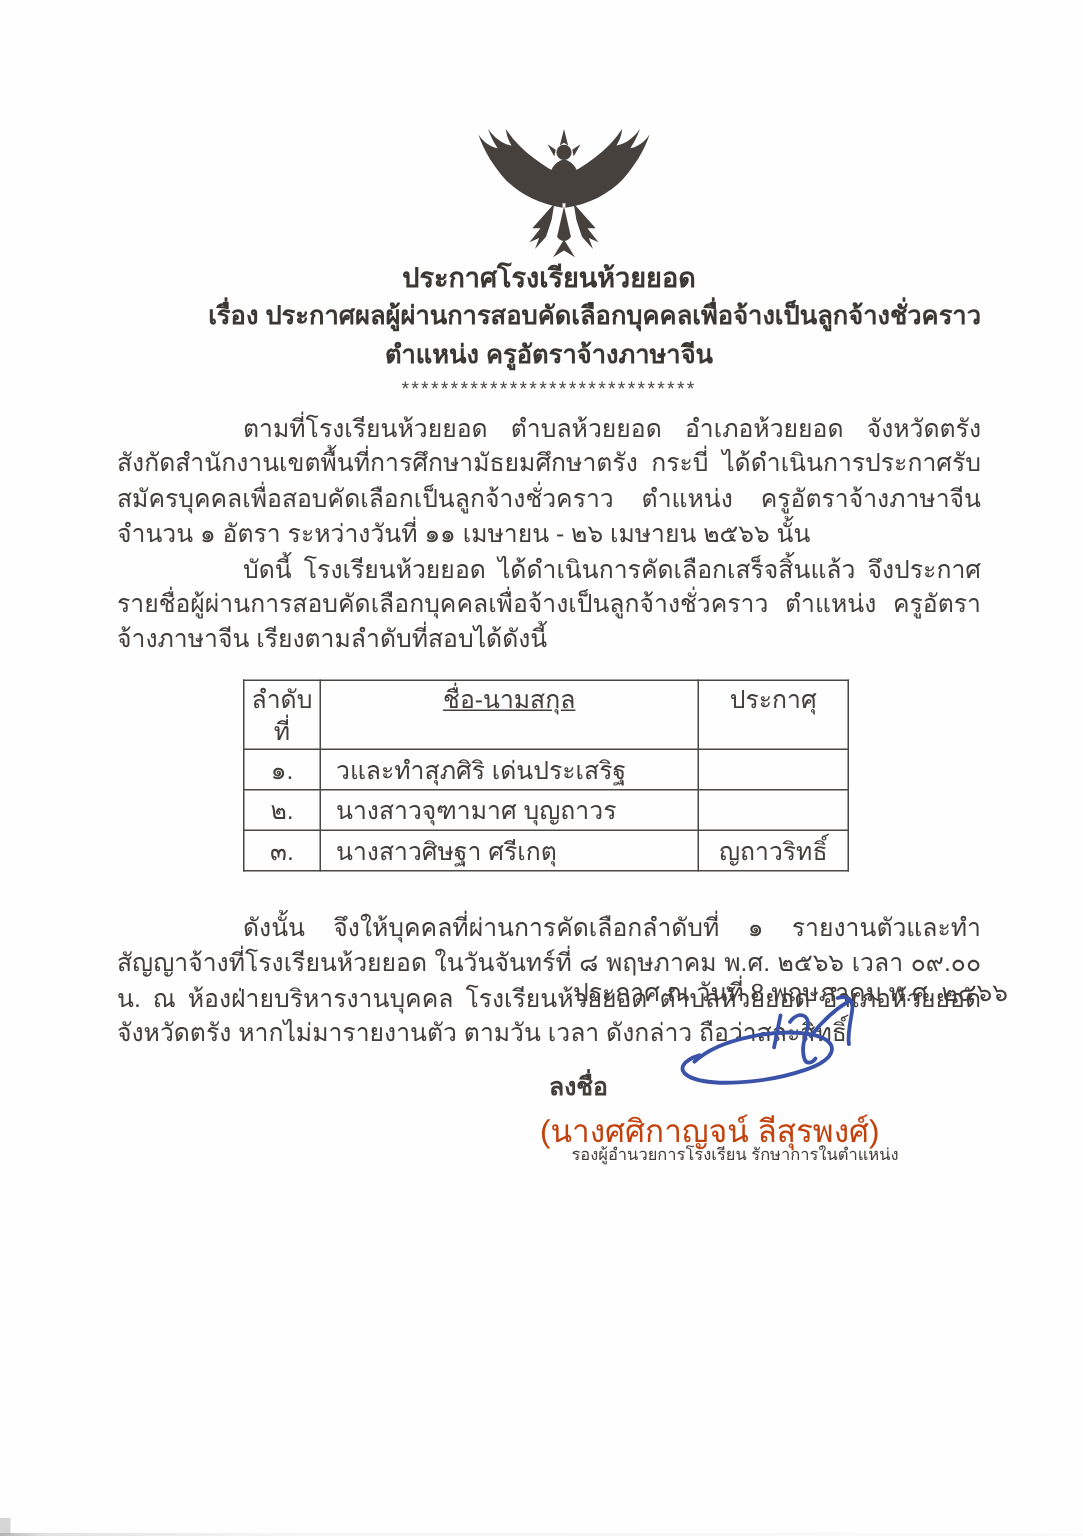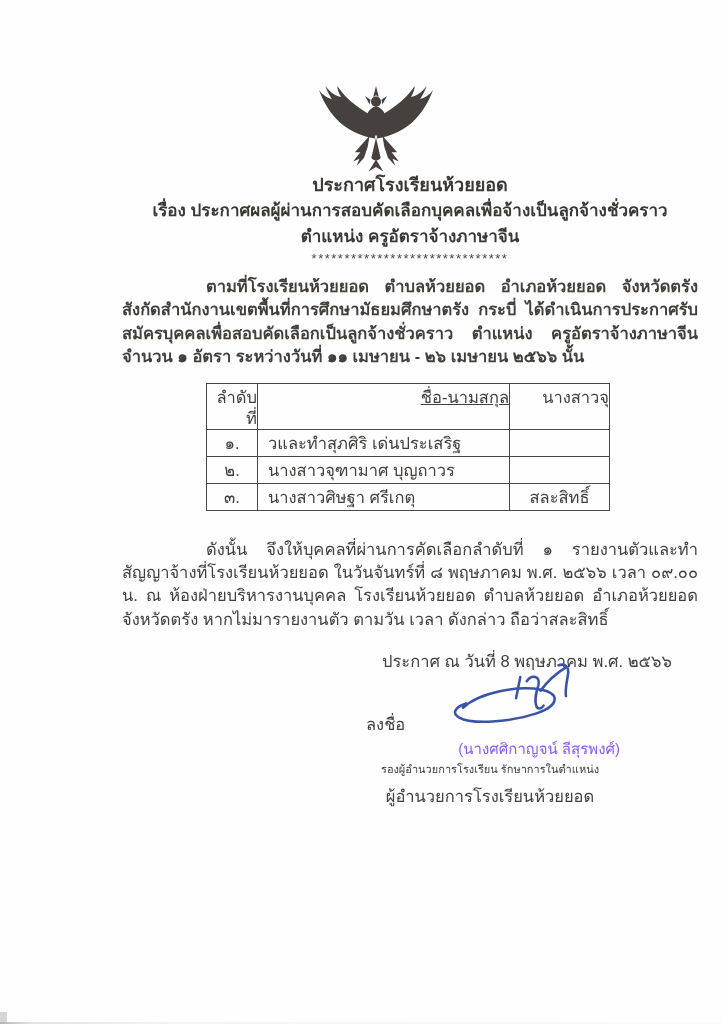--- a/index.html
+++ b/index.html
@@ -4,47 +4,47 @@
 <style>
   * { margin:0; padding:0; box-sizing:border-box; }
   html,body { background:#e9e9e9; }
   body { font-family:"Liberation Sans","DejaVu Sans",sans-serif; }
   .page {
     position:relative; width:722px; height:1024px; margin:0 auto;
     background:#fefefe; overflow:hidden; color:#403c38;
   }
   .emblem { position:absolute; left:307px; top:85px; width:138px; height:94px; }
   .emblem svg { width:100%; height:100%; }
-  .content { position:absolute; left:78px; top:172px; width:576px;margin-left:44px; }
+  .content { position:absolute; left:78px; top:172px; width:576px; }
   .title-line { text-align:center; font-weight:bold; line-height:26px; color:#3b3733; }
   .t1 { font-size:18px; }
-  .t2 { font-size:17px; }
+  .t2 { font-size:17px;text-align:right; }
   .t3 { font-size:17px; }
   .divider { text-align:center; font-size:13px; letter-spacing:1.5px; color:#4a4643; margin-top:2px; line-height:14px; }
   p.body-par {
     font-size:16.5px; line-height:23.4px; text-align:justify;
     text-indent:84px; color:#423e3a;
   }
-  p.first { margin-top:9px;font-weight:bold; }
+  p.first { margin-top:9px; }
   table.result {
     border-collapse:collapse; margin:14px 0 0 84px; width:403px;
     font-size:16.5px; color:#423e3a; table-layout:fixed;
   }
   table.result th, table.result td { border:1.2px solid #4b4744; font-weight:normal; }
   th.c-no, td.c-no { width:51px; text-align:center; }
   th.c-name { width:252px; text-align:center;text-decoration:underline; }
   td.c-name { width:252px; text-align:left; padding-left:10px; }
   th.c-remark, td.c-remark { width:100px; text-align:center; }
-  table.result th { height:46px; line-height:21px; vertical-align:top; padding-top:3px;text-align:right; }
+  table.result th { height:46px; line-height:21px; vertical-align:top; padding-top:3px; }
   table.result td { height:25px; }
   p.par3 { margin-top:27px; }
   .date-line { position:absolute; left:382px; top:648px; font-size:16.5px; color:#423e3a; white-space:nowrap; }
-  .sign-label { position:absolute; left:366px; top:711px; font-size:16.5px; color:#423e3a; }
+  .sign-label { position:absolute; left:366px; top:711px; font-size:16.5px; color:#423e3a;font-weight:bold; }
   .signature { position:absolute; left:446px; top:663px; width:138px; height:80px; }
-  .signer-name { position:absolute; left:360px; top:737px; width:260px; text-align:right; font-size:15px; color:#8b5cf6; }
+  .signer-name { position:absolute; left:360px; top:737px; width:260px; text-align:left; font-size:21px; color:#c2410c; }
   .signer-title1 { position:absolute; left:320px; top:760px; width:340px; text-align:center; font-size:11px; color:#423e3a; }
   .signer-title2 { position:absolute; left:320px; top:783px; width:340px; text-align:center; font-size:16.5px; color:#423e3a; }
   .scan-edge-bottom {
     position:absolute; left:0; bottom:0; width:100%; height:2px;
     background:linear-gradient(to right,#a8a8a8 0%,#dcdcdc 4%,#f3f3f3 25%,#fafafa 100%);
     opacity:.85;
   }
   .scan-mark-left { position:absolute; left:0; bottom:1px; width:7px; height:11px; background:#b2b2b2; opacity:.55; }
 </style>
 </head>
@@ -81,45 +81,46 @@
     </svg>
   </div>
 
   <div class="content">
     <div class="title-line t1">ประกาศโรงเรียนห้วยยอด</div>
     <div class="title-line t2">เรื่อง  ประกาศผลผู้ผ่านการสอบคัดเลือกบุคคลเพื่อจ้างเป็นลูกจ้างชั่วคราว</div>
     <div class="title-line t3">ตำแหน่ง  ครูอัตราจ้างภาษาจีน</div>
     <div class="divider">******************************</div>
 
     <p class="body-par first">ตามที่โรงเรียนห้วยยอด ตำบลห้วยยอด อำเภอห้วยยอด จังหวัดตรัง สังกัดสำนักงานเขตพื้นที่การศึกษามัธยมศึกษาตรัง กระบี่ ได้ดำเนินการประกาศรับสมัครบุคคลเพื่อสอบคัดเลือกเป็นลูกจ้างชั่วคราว ตำแหน่ง ครูอัตราจ้างภาษาจีน จำนวน ๑ อัตรา ระหว่างวันที่ ๑๑ เมษายน - ๒๖ เมษายน ๒๕๖๖ นั้น</p>
+    <p class="body-par">บัดนี้ โรงเรียนห้วยยอด ได้ดำเนินการคัดเลือกเสร็จสิ้นแล้ว จึงประกาศรายชื่อผู้ผ่านการสอบคัดเลือกบุคคลเพื่อจ้างเป็นลูกจ้างชั่วคราว ตำแหน่ง ครูอัตราจ้างภาษาจีน เรียงตามลำดับที่สอบได้ดังนี้</p>
 
     <table class="result">
       <tbody>
         <tr>
           <th class="c-no">
             <span>ลำดับ</span><br>
             <span>ที่</span>
           </th>
           <th class="c-name">ชื่อ-นามสกุล</th>
-          <th class="c-remark">นางสาวจุ</th>
+          <th class="c-remark">ประกาศุ</th>
         </tr>
         <tr>
           <td class="c-no">๑.</td>
           <td class="c-name">วและทำสุภศิริ  เด่นประเสริฐ</td>
           <td class="c-remark"></td>
         </tr>
         <tr>
           <td class="c-no">๒.</td>
           <td class="c-name">นางสาวจุฑามาศ  บุญถาวร</td>
           <td class="c-remark"></td>
         </tr>
         <tr>
           <td class="c-no">๓.</td>
           <td class="c-name">นางสาวศิษฐา  ศรีเกตุ</td>
-          <td class="c-remark">สละสิทธิ์</td>
+          <td class="c-remark">ญถาวริทธิ์</td>
         </tr>
       </tbody>
     </table>
 
     <p class="body-par par3">ดังนั้น จึงให้บุคคลที่ผ่านการคัดเลือกลำดับที่ ๑ รายงานตัวและทำสัญญาจ้างที่โรงเรียนห้วยยอด ในวันจันทร์ที่ ๘ พฤษภาคม พ.ศ. ๒๕๖๖ เวลา ๐๙.๐๐ น. ณ ห้องฝ่ายบริหารงานบุคคล โรงเรียนห้วยยอด ตำบลห้วยยอด อำเภอห้วยยอด จังหวัดตรัง หากไม่มารายงานตัว ตามวัน เวลา ดังกล่าว ถือว่าสละสิทธิ์</p>
   </div>
 
   <div class="date-line">ประกาศ  ณ  วันที่  8  พฤษภาคม  พ.ศ. ๒๕๖๖</div>
 
   <span class="sign-label">ลงชื่อ</span>
@@ -129,17 +130,16 @@
       <path d="M16,42 C32,27 68,21 90,25 C108,29 106,40 86,47 C60,56 24,58 12,51 C5,47 9,41 19,38"></path>
       <path d="M89,26 C95,18 103,10 113,4"></path>
       <path d="M70,13 L66,33"></path>
       <path d="M76,17 C81,10 89,12 87,21 C85,28 83,34 85,40 C86,44 90,43 92,40"></path>
       <path d="M106,2 C112,0 116,3 115,10 C114,17 112,25 113,31"></path>
     </g>
   </svg>
 
   <div class="signer-name">(นางศศิกาญจน์  ลีสุรพงศ์)</div>
   <div class="signer-title1">รองผู้อำนวยการโรงเรียน  รักษาการในตำแหน่ง</div>
-  <div class="signer-title2">ผู้อำนวยการโรงเรียนห้วยยอด</div>
 
   <div class="scan-edge-bottom"></div>
   <div class="scan-mark-left"></div>
 </div>
 
 </body></html>

